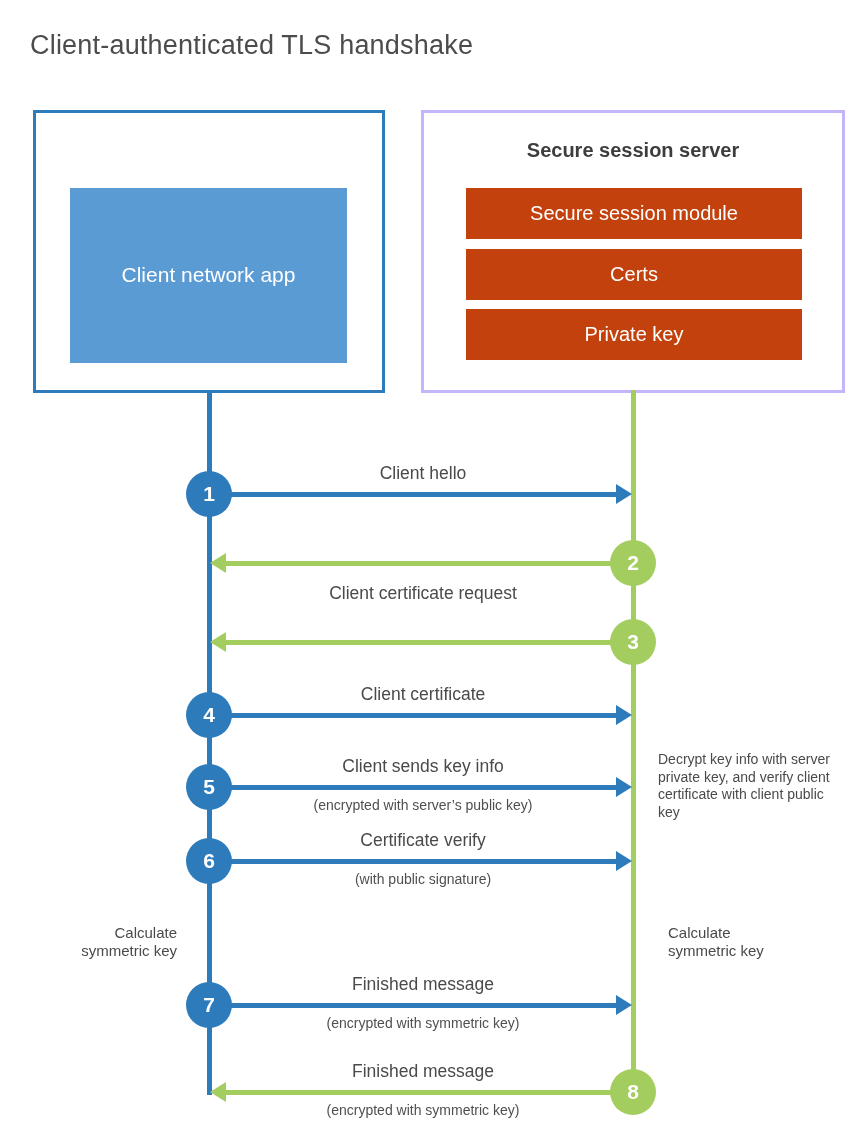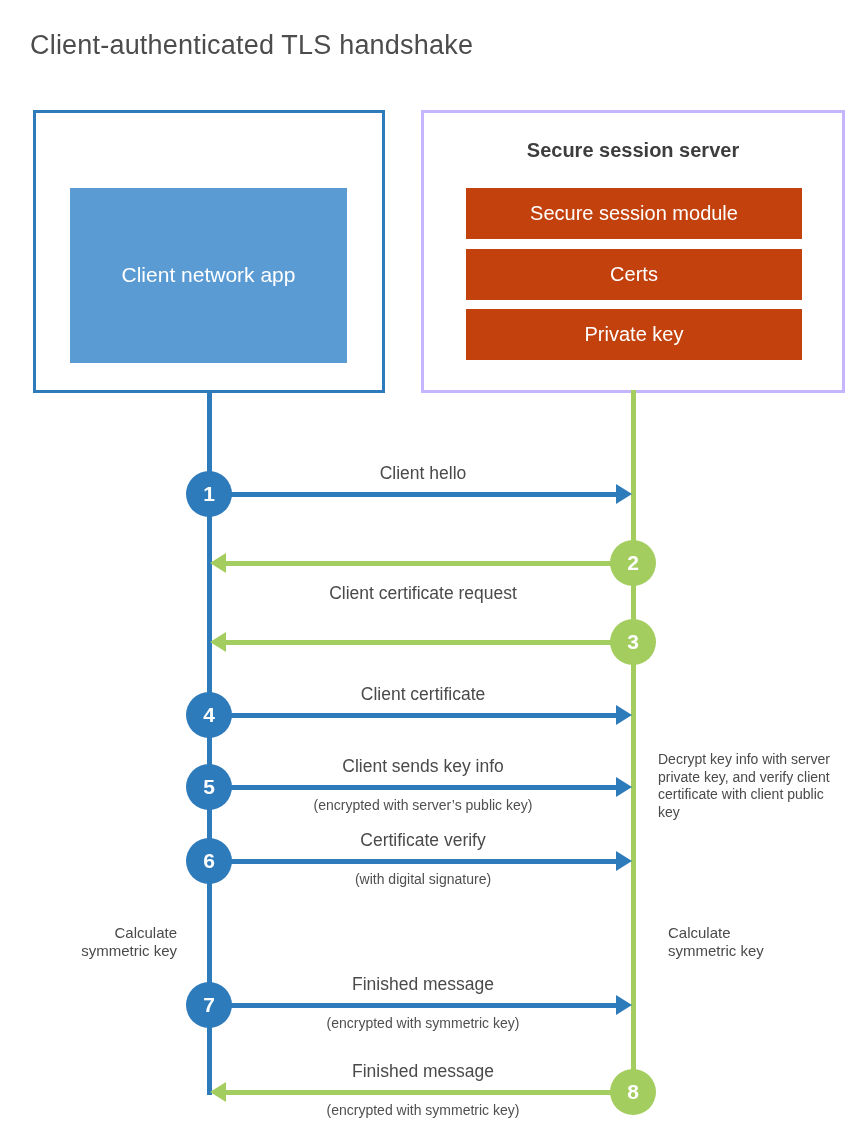--- a/index.html
+++ b/index.html
@@ -115,21 +115,21 @@
 
   <div class="msg t5">Client sends key info</div>
   <div class="hline blue l5"></div>
   <div class="head right h5"></div>
   <div class="sub s5">(encrypted with server’s public key)</div>
   <div class="circle blue c5">5</div>
 
   <div class="msg t6">Certificate verify</div>
   <div class="hline blue l6"></div>
   <div class="head right h6"></div>
-  <div class="sub s6">(with digital signature)</div>
+  <div class="sub s6">(with public signature)</div>
   <div class="circle blue c6">6</div>
 
   <div class="msg t7">Finished message</div>
   <div class="hline blue l7"></div>
   <div class="head right h7"></div>
   <div class="sub s7">(encrypted with symmetric key)</div>
   <div class="circle blue c7">7</div>
 
   <div class="msg t8">Finished message</div>
   <div class="hline green l8"></div>

